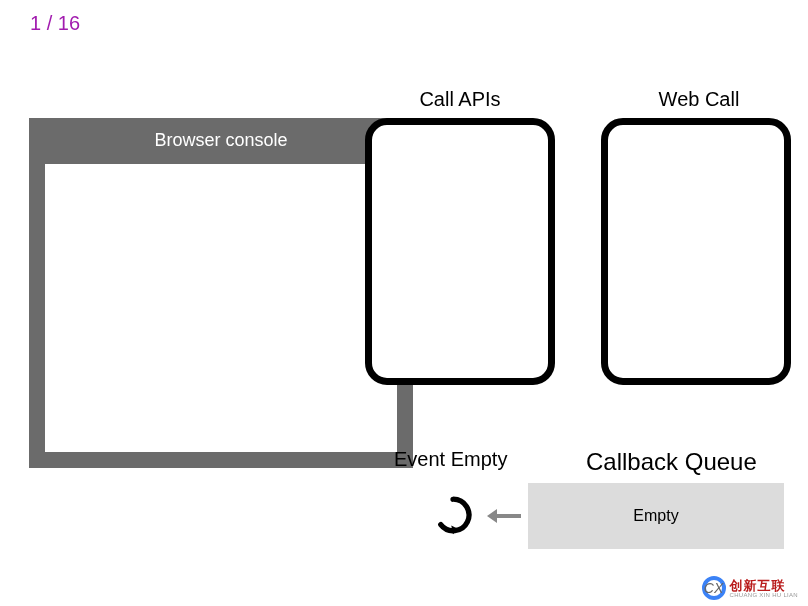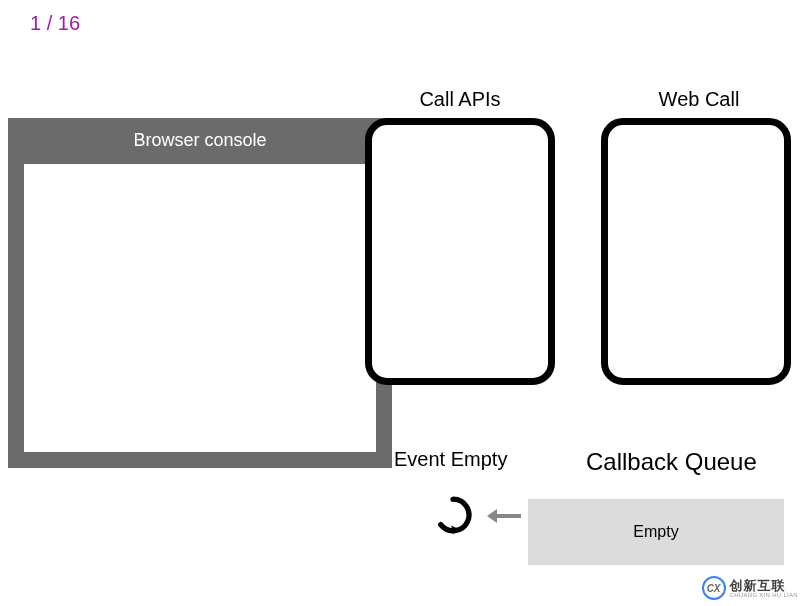--- a/index.html
+++ b/index.html
@@ -37,21 +37,21 @@
       top: 88px;
       left: 644px;
       width: 110px;
       text-align: center;
       font-size: 20px;
       color: #000;
     }
     .browser-console {
       position: absolute;
       top: 118px;
-      left: 8px;
+      left: 29px;
       width: 384px;
       height: 350px;
       background: #6b6b6b;
     }
     .browser-console-title {
       position: absolute;
       top: 12px;
       left: 0;
       right: 0;
       text-align: center;
@@ -129,52 +129,51 @@
       top: 483px;
       left: 528px;
       width: 256px;
       height: 66px;
       background: #dcdcdc;
       display: flex;
       align-items: center;
       justify-content: center;
       font-size: 16px;
       color: #000;
-      margin-top: 16px;
     }
     .watermark {
       position: absolute;
       bottom: 6px;
       right: 10px;
       display: flex;
       align-items: center;
       gap: 4px;
     }
     .watermark-logo {
       width: 24px;
       height: 24px;
       border-radius: 50%;
-      border: 2px solid #3b82f6;
+      border: 4px solid #3b82f6;
       display: flex;
       align-items: center;
       justify-content: center;
-      font-size: 10px;
-      font-weight: bold;
+      font-size: 14px;
+      font-weight: normal;
       color: #666;
       font-style: italic;
     }
     .watermark-text {
       display: flex;
       flex-direction: column;
       line-height: 1;
     }
     .watermark-cn {
       font-size: 13px;
       font-weight: bold;
-      color: #404040;
+      color: #b91c1c;
       letter-spacing: 1px;
     }
     .watermark-en {
       font-size: 6px;
       color: #999;
       letter-spacing: 0.3px;
     }
   </style>
 </head>
 <body>

